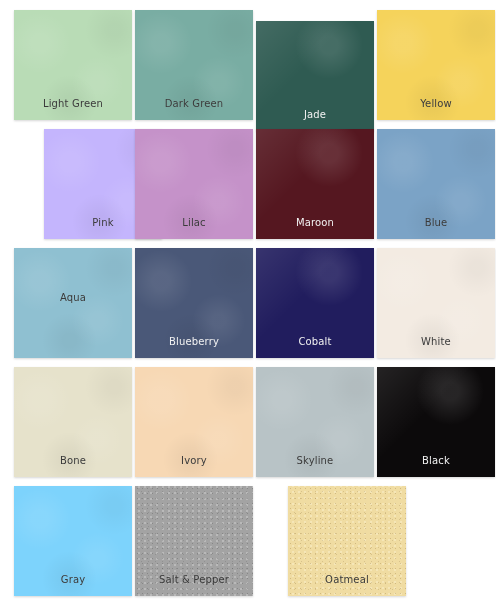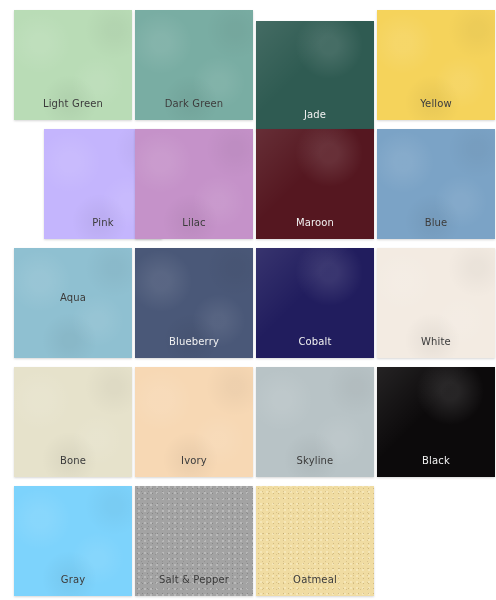--- a/index.html
+++ b/index.html
@@ -158,17 +158,17 @@
       <div class="swatch-label lbl-light">Black</div>
     </div>
     <div class="swatch" style="background: #7dd3fc;">
       <div class="tex tex-soft"></div>
       <div class="swatch-label lbl-dark">Gray</div>
     </div>
     <div class="swatch" style="background: #a3a3a3;">
       <div class="tex tex-speckle"></div>
       <div class="swatch-label lbl-dark">Salt &amp; Pepper</div>
     </div>
-    <div class="swatch" style="background: rgb(240, 220, 162);">
+    <div class="swatch" style="background: rgb(240, 220, 162); margin-left: 32px;">
       <div class="tex tex-speckle-warm"></div>
       <div class="swatch-label lbl-dark">Oatmeal</div>
     </div>
   </div>
 
 </body></html>

